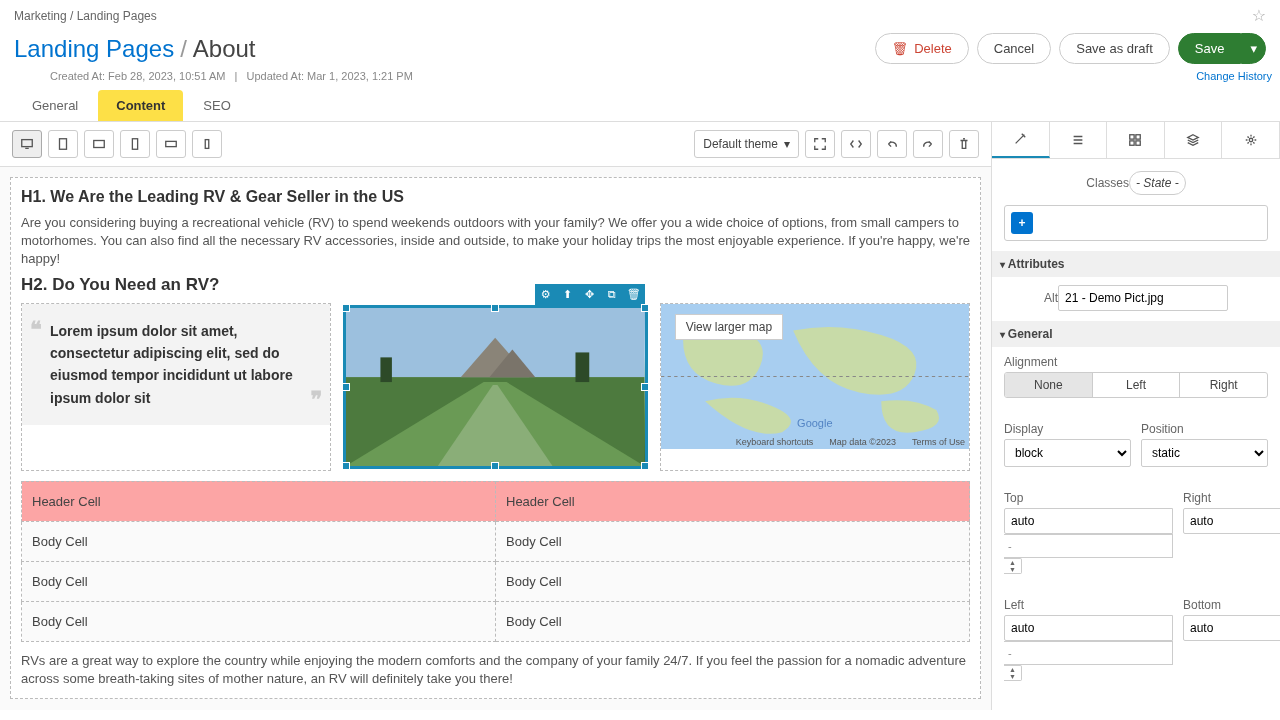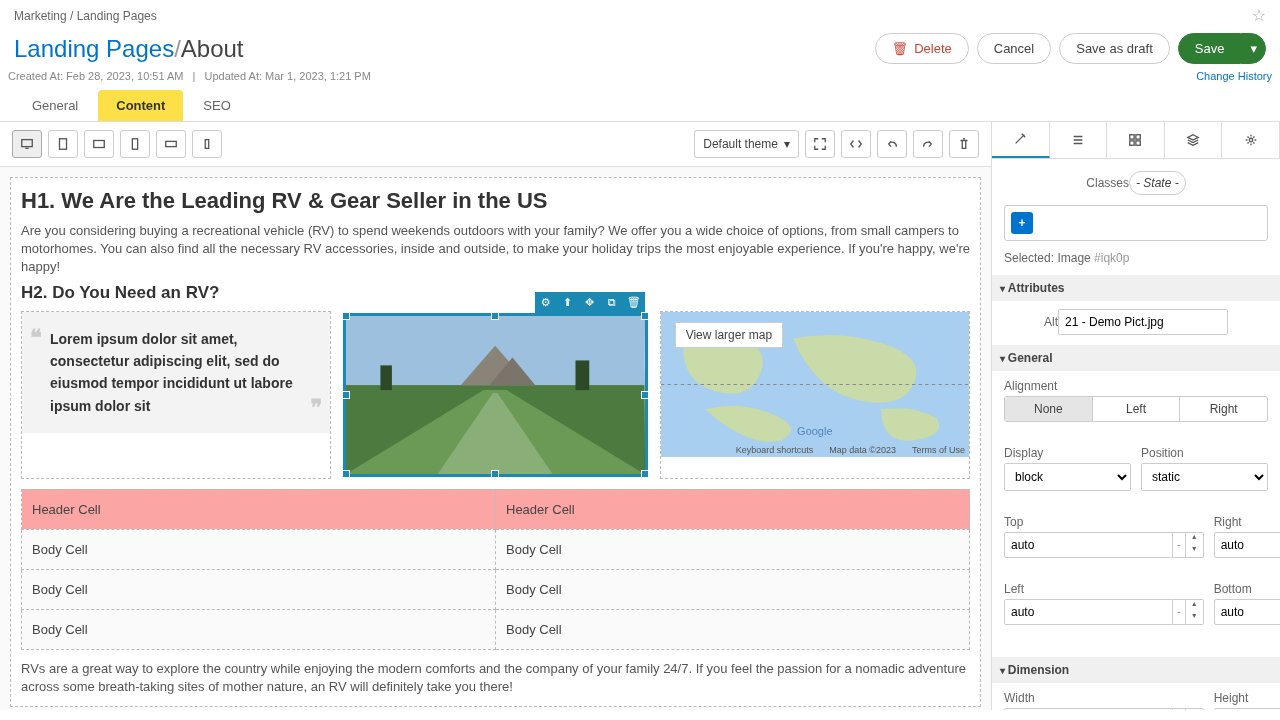--- a/index.html
+++ b/index.html
@@ -1,48 +1,48 @@
 <!DOCTYPE html>
 <html><head>
 <meta charset="utf-8">
 <style>
 * { box-sizing: border-box; margin: 0; padding: 0; }
 body { font-family: -apple-system, BlinkMacSystemFont, "Segoe UI", Helvetica, Arial, sans-serif; font-size: 13px; color: #444; background: #fff; width: 1280px; height: 720px; overflow: hidden; }
 
 .breadcrumb-top { padding: 6px 14px 4px; font-size: 12px; color: #666; display:flex; justify-content:space-between; align-items:center;}
 .header-row { display: flex; justify-content: space-between; align-items: center; padding: 4px 14px 2px; }
-.title-group { display: flex; align-items: flex-start; font-size: 24px; font-weight: 300; }
+.title-group { display: flex; align-items: flex-start; gap: 6px; font-size: 24px; font-weight: 300; }
 .title-link { color: #0073cf; }
 .title-sep { color: #999; }
 .title-current { color: #444; }
 .btn-row { display: flex; gap: 8px; }
 .btn { border: 1px solid #ccc; background: #fff; padding: 7px 16px; border-radius: 16px; font-size: 13px; cursor: pointer; color: #444; display:inline-flex; align-items:center; gap:6px;}
 .btn.delete { color: #c43; }
 .btn.save { background: #2e7d32; color: #fff; border-color: #2e7d32; }
 .btn.save-dd { background:#2e7d32; color:#fff; border-color:#2e7d32; padding:7px 8px; border-top-left-radius:0; border-bottom-left-radius:0; margin-left:-8px;}
 .btn.save { border-top-right-radius:0; border-bottom-right-radius:0;}
-.meta-row { padding: 4px 8px 8px; display:flex; justify-content:space-between; font-size: 11px; color: #888; }
+.meta-row { padding: 4px 8px 8px; display:flex; justify-content:space-between; font-size: 11px; color: #888; margin-left: 42px; }
 .meta-row .sep { margin: 0 6px; }
 .change-history { color:#0073cf; cursor:pointer;}
 
 .tabs { padding: 0 14px; border-bottom: 1px solid #ddd; display: flex; gap: 2px; }
 .tab { padding: 8px 18px; font-size: 13px; color: #666; cursor: pointer; border-radius: 4px 4px 0 0;}
 .tab.active { background: #fde047; font-weight: bold; color: #333; }
 
 .workspace { display: flex; height: calc(720px - 132px); }
 .editor-col { flex: 1; display: flex; flex-direction: column; border-right: 1px solid #ddd; }
 .toolbar { display: flex; justify-content: space-between; padding: 8px 12px; border-bottom: 1px solid #ddd; }
 .tb-group { display: flex; gap: 6px; align-items: center; }
 .tb-btn { width: 30px; height: 28px; border: 1px solid #ccc; border-radius: 3px; background: #fff; display: inline-flex; align-items: center; justify-content: center; cursor: pointer; color:#555;}
 .tb-btn.active { background: #eee; border-color:#aaa;}
 .tb-select { height: 28px; padding: 0 8px; border: 1px solid #ccc; border-radius: 3px; background: #fff; font-size: 12px; cursor:pointer; display:inline-flex; align-items:center; gap:6px;}
 
 .canvas { flex: 1; overflow-y: auto; padding: 10px; background: #fafafa; position:relative;}
 .canvas-inner { border: 1px dashed #bbb; padding: 10px; background: #fff; }
-.canvas h1 { font-size: 22px; font-weight: bold; margin-bottom: 8px; color:#333;}
+.canvas h1 { font-size: 16px; font-weight: bold; margin-bottom: 8px; color:#333;}
 .canvas h2 { font-size: 17px; font-weight: bold; margin: 6px 0; color:#333;}
 .canvas p { font-size: 13px; color: #555; line-height: 1.4; }
 .three-col { display: flex; gap: 10px; margin: 8px 0; }
 .col { flex: 1; border: 1px dashed #bbb; min-height: 165px; position: relative; }
 .quote-box { background: #f3f3f3; padding: 16px 28px; font-weight: bold; font-size: 14px; color:#333; line-height:1.6; position:relative;}
 .quote-box::before { content: "❝"; position:absolute; left:8px; top:8px; color:#ccc; font-size:22px;}
 .quote-box::after { content: "❞"; position:absolute; right:8px; bottom:8px; color:#ccc; font-size:22px;}
 .img-selected { border: 3px solid #1a8ab5; position: relative; margin:2px;}
 .img-selected .img-body { height: 158px; background: linear-gradient(180deg, #8ab4d7 0%, #bcd9ef 30%, #5a8a4a 70%, #3d6b35 100%); display:flex; align-items:center; justify-content:center; overflow:hidden;}
 .sel-toolbar { position: absolute; top: -24px; right: 0; background: #1a8ab5; display: flex; }
@@ -72,21 +72,21 @@
 .section-hdr::before { content: "▾ "; font-size: 10px; }
 .prop { margin-bottom: 24px; }
 .prop label { display:block; font-size: 12px; color: #666; margin-bottom: 3px; }
 .align-group { display: flex; border: 1px solid #ccc; border-radius: 3px; overflow: hidden; }
 .align-opt { flex: 1; text-align: center; padding: 5px; font-size: 12px; cursor: pointer; border-right:1px solid #ccc;}
 .align-opt:last-child{border-right:none;}
 .align-opt.active { background: #e5e5e5; }
 .prop-row2 { display: flex; gap: 10px; }
 .prop-half { flex: 1; }
 .mini-input { width: 100%; border: 1px solid #ccc; padding: 5px 6px; font-size: 12px; border-radius: 2px; background:#fff;}
-.spin { display:flex;}
+.spin { display:flex;flex-direction:column;}
 .spin input { flex:1; border:1px solid #ccc; padding:5px 6px; font-size:12px; border-radius:2px 0 0 2px;}
 .spin .unit { border:1px solid #ccc; border-left:none; padding:5px 4px; font-size:11px; color:#888;}
 .spin .arrows { border:1px solid #ccc; border-left:none; width:18px; display:flex; flex-direction:column; border-radius:0 2px 2px 0;}
 .spin .arrows span{flex:1; font-size:7px; text-align:center; line-height:1; cursor:pointer; color:#666;}
 .star-icon { color:#aaa; font-size:16px; cursor:pointer;}
 
 svg.ico { width:14px; height:14px; stroke:#555; stroke-width:1.5; fill:none;}
 </style>
 </head>
 <body>
@@ -318,23 +318,20 @@
         </div>
     </div>
     <div class="side-body">
       <div class="side-row">
         <label>Classes</label>
         <span class="state-sel">- State -</span>
       </div>
       <div class="classes-box">
         <span class="add-class">+</span>
       </div>
-      <div class="selected-lbl">
-        <span>Selected:</span> <span>Image</span> <span class="eid">#iqk0p</span>
-      </div>
 
       <div class="section-hdr">Attributes</div>
       <div class="side-row">
         <label>Alt</label>
         <input class="mini-input" style="width: 170px;" value="21 - Demo Pict.jpg">
       </div>
 
       <div class="section-hdr">General</div>
       <div class="prop">
         <label>Alignment</label>

